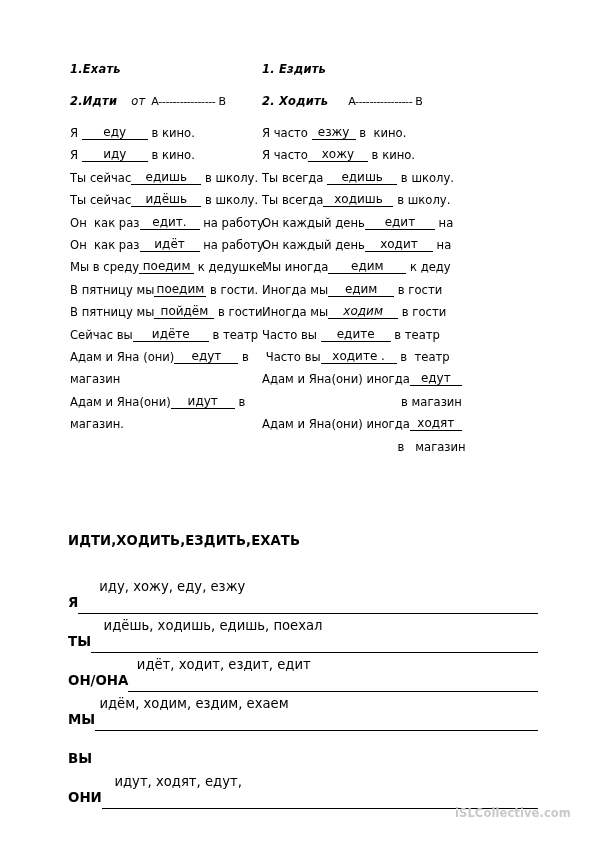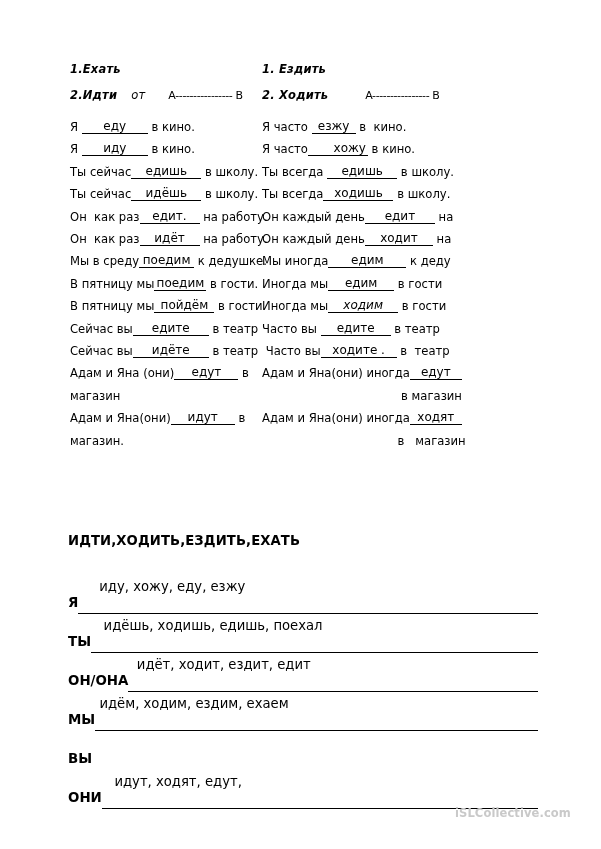--- a/index.html
+++ b/index.html
@@ -35,28 +35,28 @@
   }
   .col-left  { width: 246px; padding-left: 70px; }
   .col-right { width: 355px; padding-left: 16px; }
 
   .verb-head {
     font-weight: bold;
     font-style: italic;
     font-size: 11.5px;
     letter-spacing: .2px;
     white-space: nowrap;
-    margin-bottom: 12px;
+    margin-bottom: 18px;
   }
   .verb-head.second { margin-bottom: 14px; }
   .verb-head .prep {
     font-weight: normal;
     font-style: italic;
     margin-left: 14px;
-    margin-right: 23px;
+    margin-right: 6px;
     text-align: center;
   }
   .verb-head .arrow {
     font-weight: normal;
     font-style: normal;
     font-size: 11px;
     letter-spacing: -0.4px;
   }
 
   
@@ -144,35 +144,34 @@
       <div id="left-sentences">
           <div class="sent"><span class="pre">Я </span><span class="blank" style="min-width: 62px;">еду</span><span class="post"> в кино.</span></div>
           <div class="sent"><span class="pre">Я </span><span class="blank" style="min-width: 62px;">иду</span><span class="post"> в кино.</span></div>
           <div class="sent"><span class="pre">Ты сейчас</span><span class="blank" style="min-width: 66px;">едишь</span><span class="post"> в школу.</span></div>
           <div class="sent"><span class="pre">Ты сейчас</span><span class="blank" style="min-width: 66px;">идёшь</span><span class="post"> в школу.</span></div>
           <div class="sent"><span class="pre">Он  как раз</span><span class="blank" style="min-width: 56px;">едит.</span><span class="post"> на работу.</span></div>
           <div class="sent"><span class="pre">Он  как раз</span><span class="blank" style="min-width: 56px;">идёт</span><span class="post"> на работу.</span></div>
           <div class="sent"><span class="pre">Мы в среду</span><span class="blank" style="min-width: 51px;">поедим</span><span class="post"> к дедушке.</span></div>
           <div class="sent"><span class="pre">В пятницу мы</span><span class="blank" style="min-width: 48px;">поедим</span><span class="post"> в гости.</span></div>
           <div class="sent"><span class="pre">В пятницу мы</span><span class="blank" style="min-width: 56px;">пойдём</span><span class="post"> в гости</span></div>
-          <div class="sent"><span class="pre">Сейчас вы</span><span class="blank" style="min-width: 72px;">едите</span><span class="post"> в театр</span></div>
           <div class="sent"><span class="pre">Сейчас вы</span><span class="blank" style="min-width: 72px;">идёте</span><span class="post"> в театр</span></div>
           <div class="sent"><span class="pre">Адам и Яна (они)</span><span class="blank" style="min-width: 60px;">едут</span><span class="post"> в</span><span class="cont">магазин</span></div>
           <div class="sent"><span class="pre">Адам и Яна(они)</span><span class="blank" style="min-width: 60px;">идут</span><span class="post"> в</span><span class="cont">магазин.</span></div>
         </div>
     </div>
 
     <div class="col col-right">
       <div class="verb-head">1.  Ездить</div>
       <div class="verb-head second">
         <span>2.   Ходить</span><span class="prep"></span><span class="arrow">A---------------- B</span>
       </div>
       <div id="right-sentences">
           <div class="sent"><span class="pre">Я часто </span><span class="blank" style="min-width: 40px;">езжу</span><span class="post"> в  кино.</span></div>
-          <div class="sent"><span class="pre">Я часто</span><span class="blank" style="min-width: 56px; text-align: right;">хожу</span><span class="post"> в кино.</span></div>
+          <div class="sent"><span class="pre">Я часто</span><span class="blank" style="min-width: 56px;">хожу</span><span class="post"> в кино.</span></div>
           <div class="sent"><span class="pre">Ты всегда </span><span class="blank" style="min-width: 66px;">едишь</span><span class="post"> в школу.</span></div>
           <div class="sent"><span class="pre">Ты всегда</span><span class="blank" style="min-width: 66px;">ходишь</span><span class="post"> в школу.</span></div>
           <div class="sent"><span class="pre">Он каждый день</span><span class="blank" style="min-width: 66px;">едит</span><span class="post"> на</span></div>
           <div class="sent"><span class="pre">Он каждый день</span><span class="blank" style="min-width: 64px;">ходит</span><span class="post"> на</span></div>
           <div class="sent"><span class="pre">Мы иногда</span><span class="blank" style="min-width: 74px;">едим</span><span class="post"> к деду</span></div>
           <div class="sent"><span class="pre">Иногда мы</span><span class="blank" style="min-width: 62px;">едим</span><span class="post"> в гости</span></div>
           <div class="sent"><span class="pre">Иногда мы</span><span class="blank" style="min-width: 66px; font-style: italic;">ходим</span><span class="post"> в гости</span></div>
           <div class="sent"><span class="pre">Часто вы </span><span class="blank" style="min-width: 66px;">едите</span><span class="post"> в театр</span></div>
           <div class="sent"><span class="pre"> Часто вы</span><span class="blank" style="min-width: 72px;">ходите .</span><span class="post"> в  театр</span></div>
           <div class="sent center-cont"><span class="pre">Адам и Яна(они) иногда</span><span class="blank" style="min-width: 48px;">едут</span><span class="post"></span><span class="cont">в магазин</span></div>

